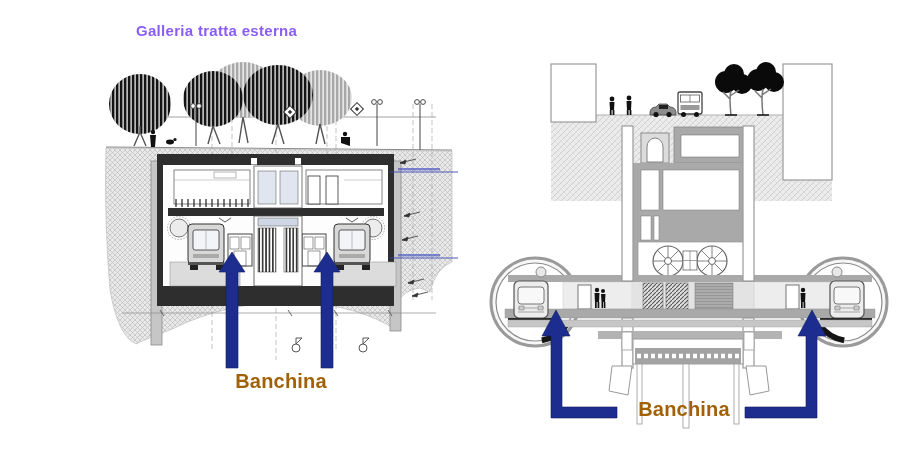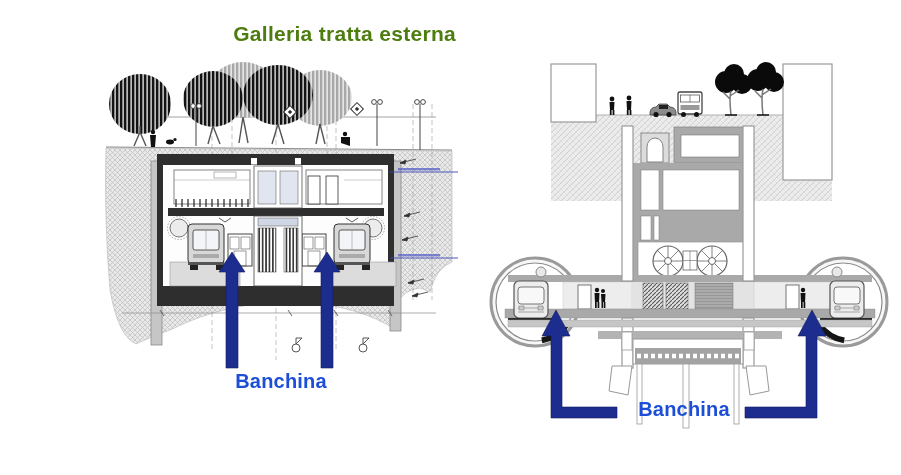--- a/index.html
+++ b/index.html
@@ -1,27 +1,27 @@
 <!DOCTYPE html>
 <html><head>
 <meta charset="utf-8">
 <style>
   html,body{margin:0;padding:0;background:#fff;}
   .canvas{
     position:relative;width:901px;height:475px;background:#ffffff;
     font-family:"Liberation Sans",sans-serif;overflow:hidden;
   }
   .panel-title{
-    position:absolute;top:22px;width:320px;text-align:right;
-    font-size:21px;font-weight:700;letter-spacing:.3px;color:#4d7c0f;
+    position:absolute;top:22px;width:320px;text-align:left;
+    font-size:15px;font-weight:700;letter-spacing:.3px;color:#8b5cf6;
   }
   .panel-title.left{left:136px;}
   .panel-title.right{left:530px;}
   .callout-label{
-    position:absolute;color:#1d4ed8;font-size:20px;font-weight:600;letter-spacing:.2px;
+    position:absolute;color:#a16207;font-size:20px;font-weight:600;letter-spacing:.2px;
   }
   .callout-label.left{left:226px;top:370px;width:110px;text-align:center;}
   .callout-label.right{left:628px;top:398px;width:112px;text-align:center;}
   svg{position:absolute;top:0;left:0;}
 </style>
 </head>
 <body>
 
 <div class="canvas">
 

